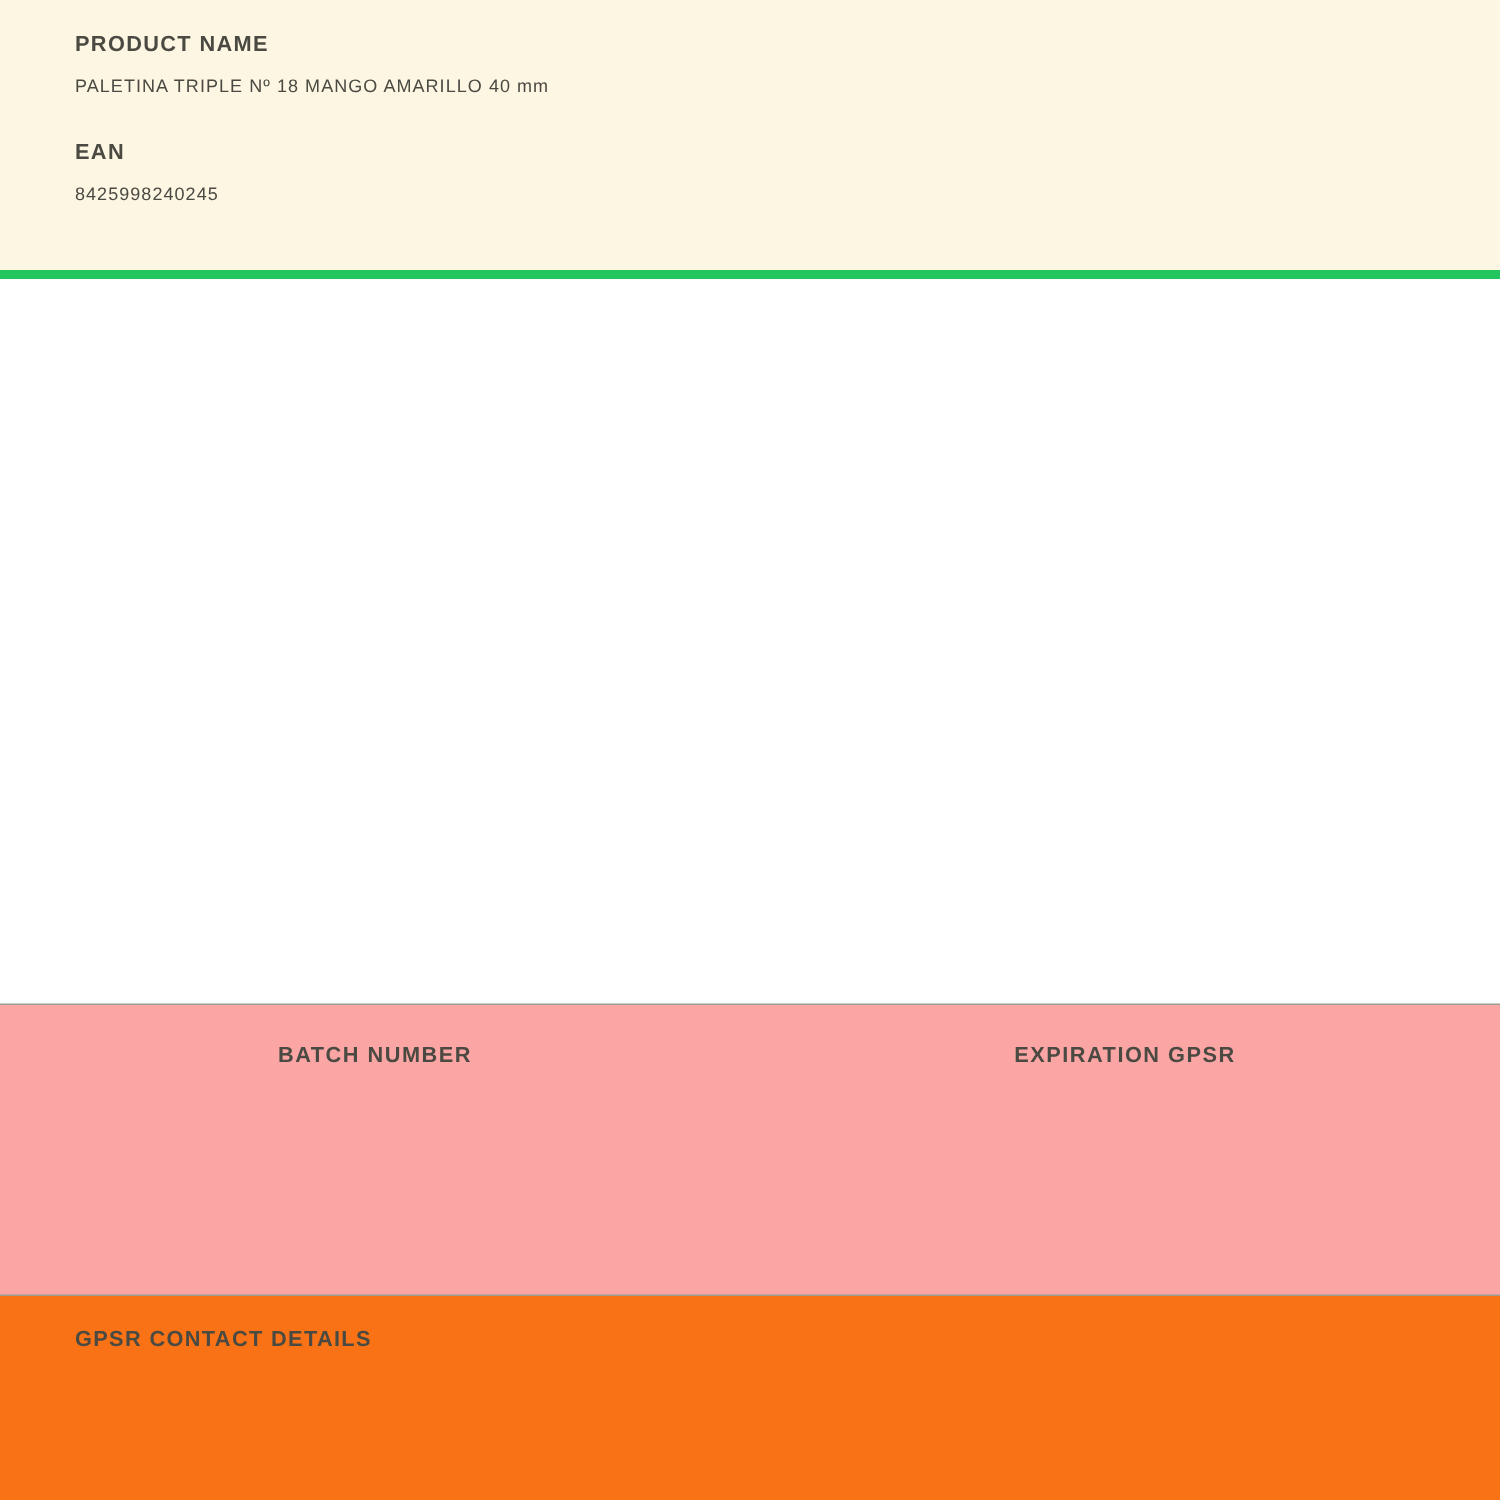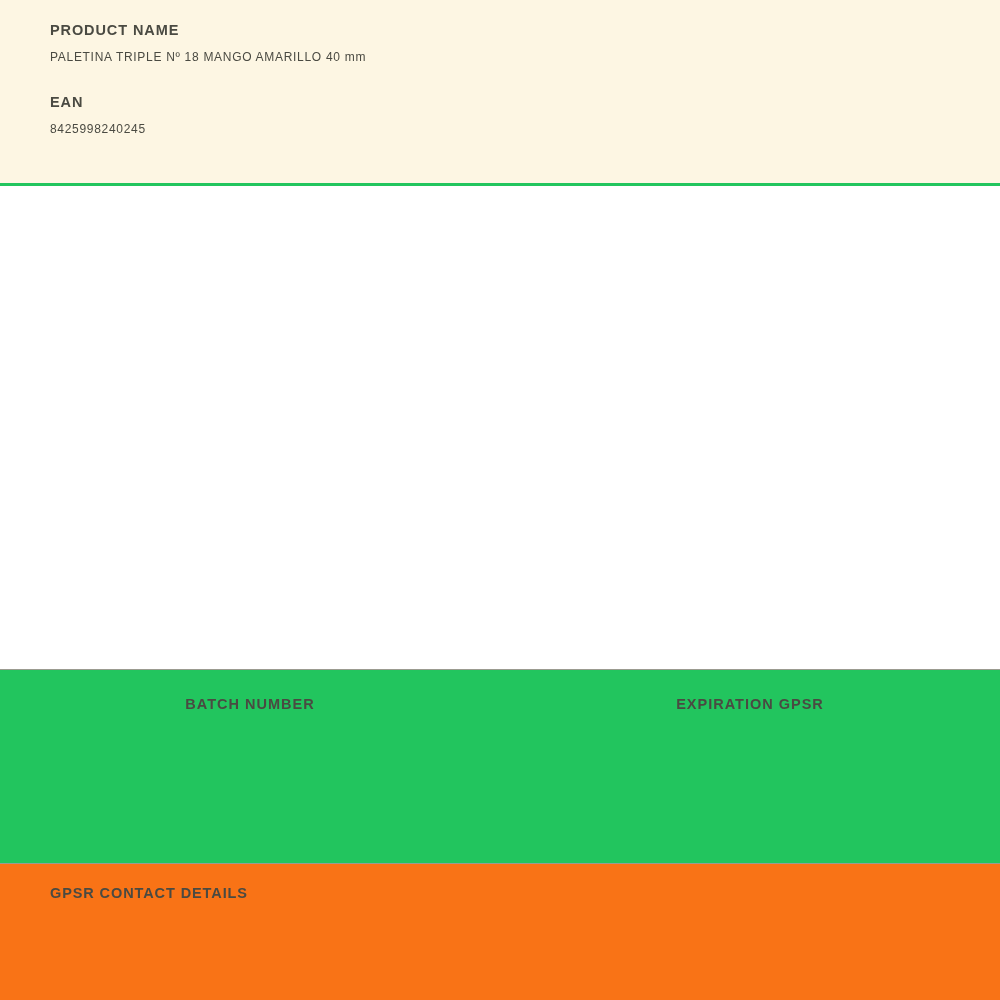--- a/index.html
+++ b/index.html
@@ -20,21 +20,21 @@
     position: relative;
     display: flex;
     flex-direction: column;
   }
 
   
   .header-block {
     background: #fdf6e3;
     padding: 22px 50px 14px 50px;
     box-sizing: border-box;
-    border-bottom: 3px solid #22c55e;
+    border-bottom: 6px solid #22c55e;
     height: 186px;
   }
   .field-label {
     font-size: 14.5px;
     font-weight: bold;
     letter-spacing: 0.9px;
     color: #4a4a42;
     margin: 0 0 12px 0;
   }
   .field-value {
@@ -53,21 +53,21 @@
 
   
   .blank-area {
     background: #ffffff;
     flex: 1 1 auto;
     border-bottom: 1px solid #9b9b90;
   }
 
   
   .info-block {
-    background: #22c55e;
+    background: #fca5a5;
     border-bottom: 1px solid #9b9b90;
     padding: 24px 0 26px 0;
     box-sizing: border-box;
     height: 194px;
   }
   .info-row {
     display: flex;
     width: 100%;
   }
   .info-cell {

